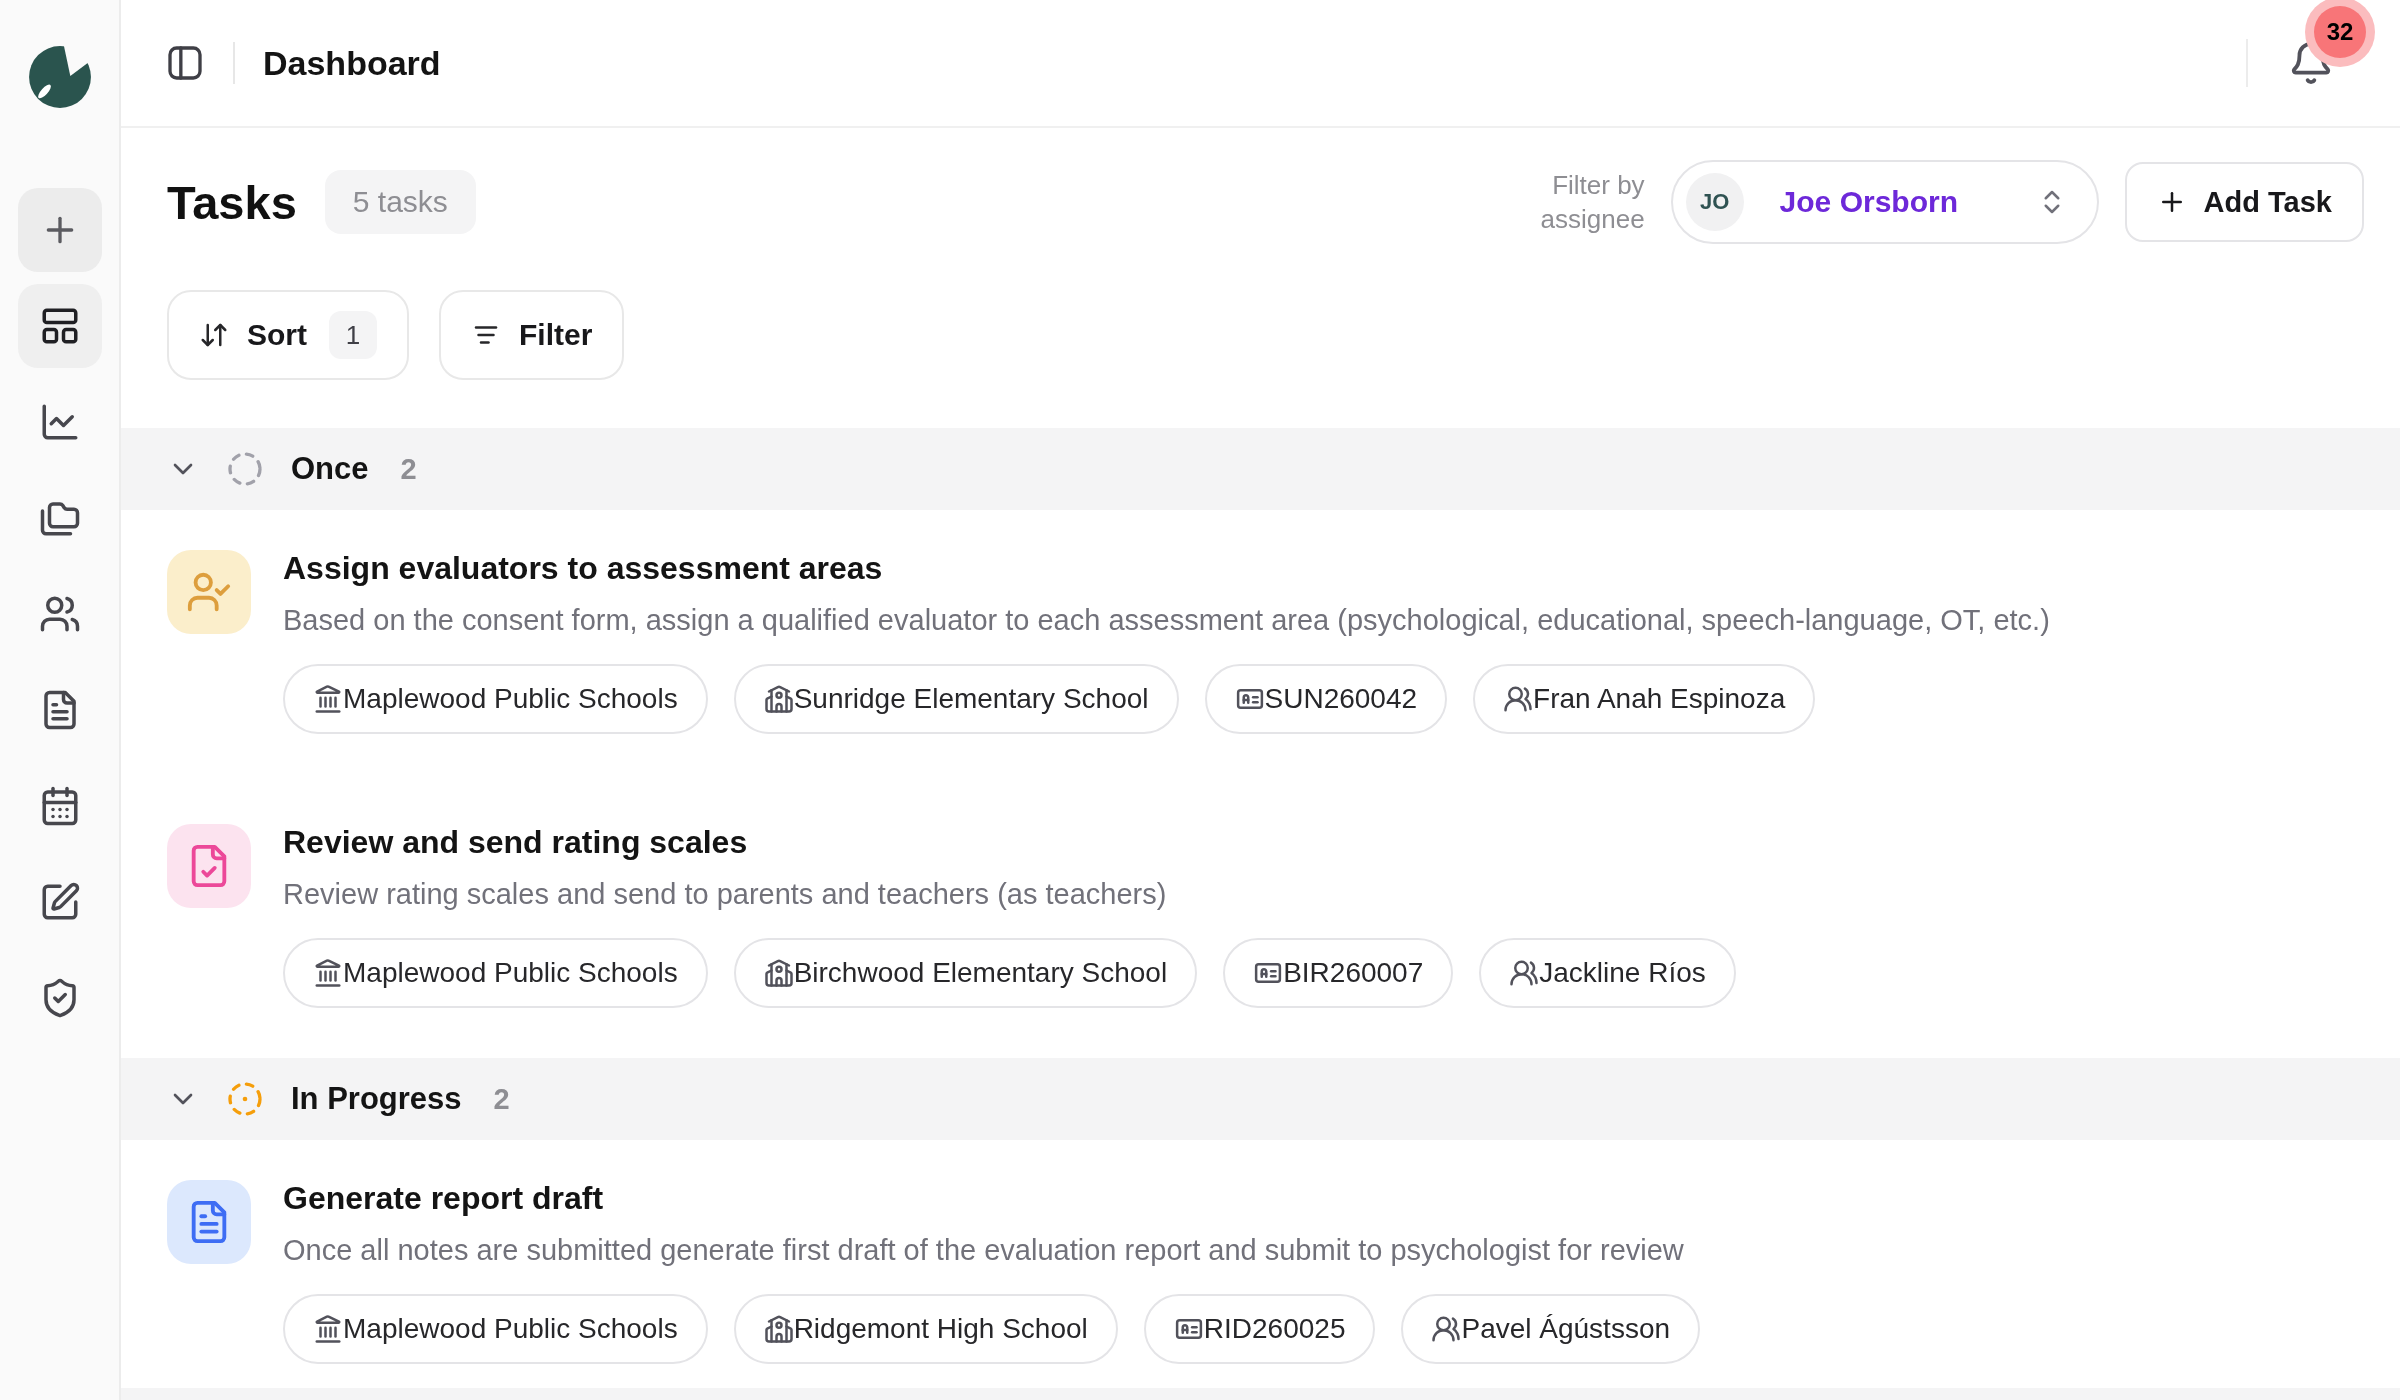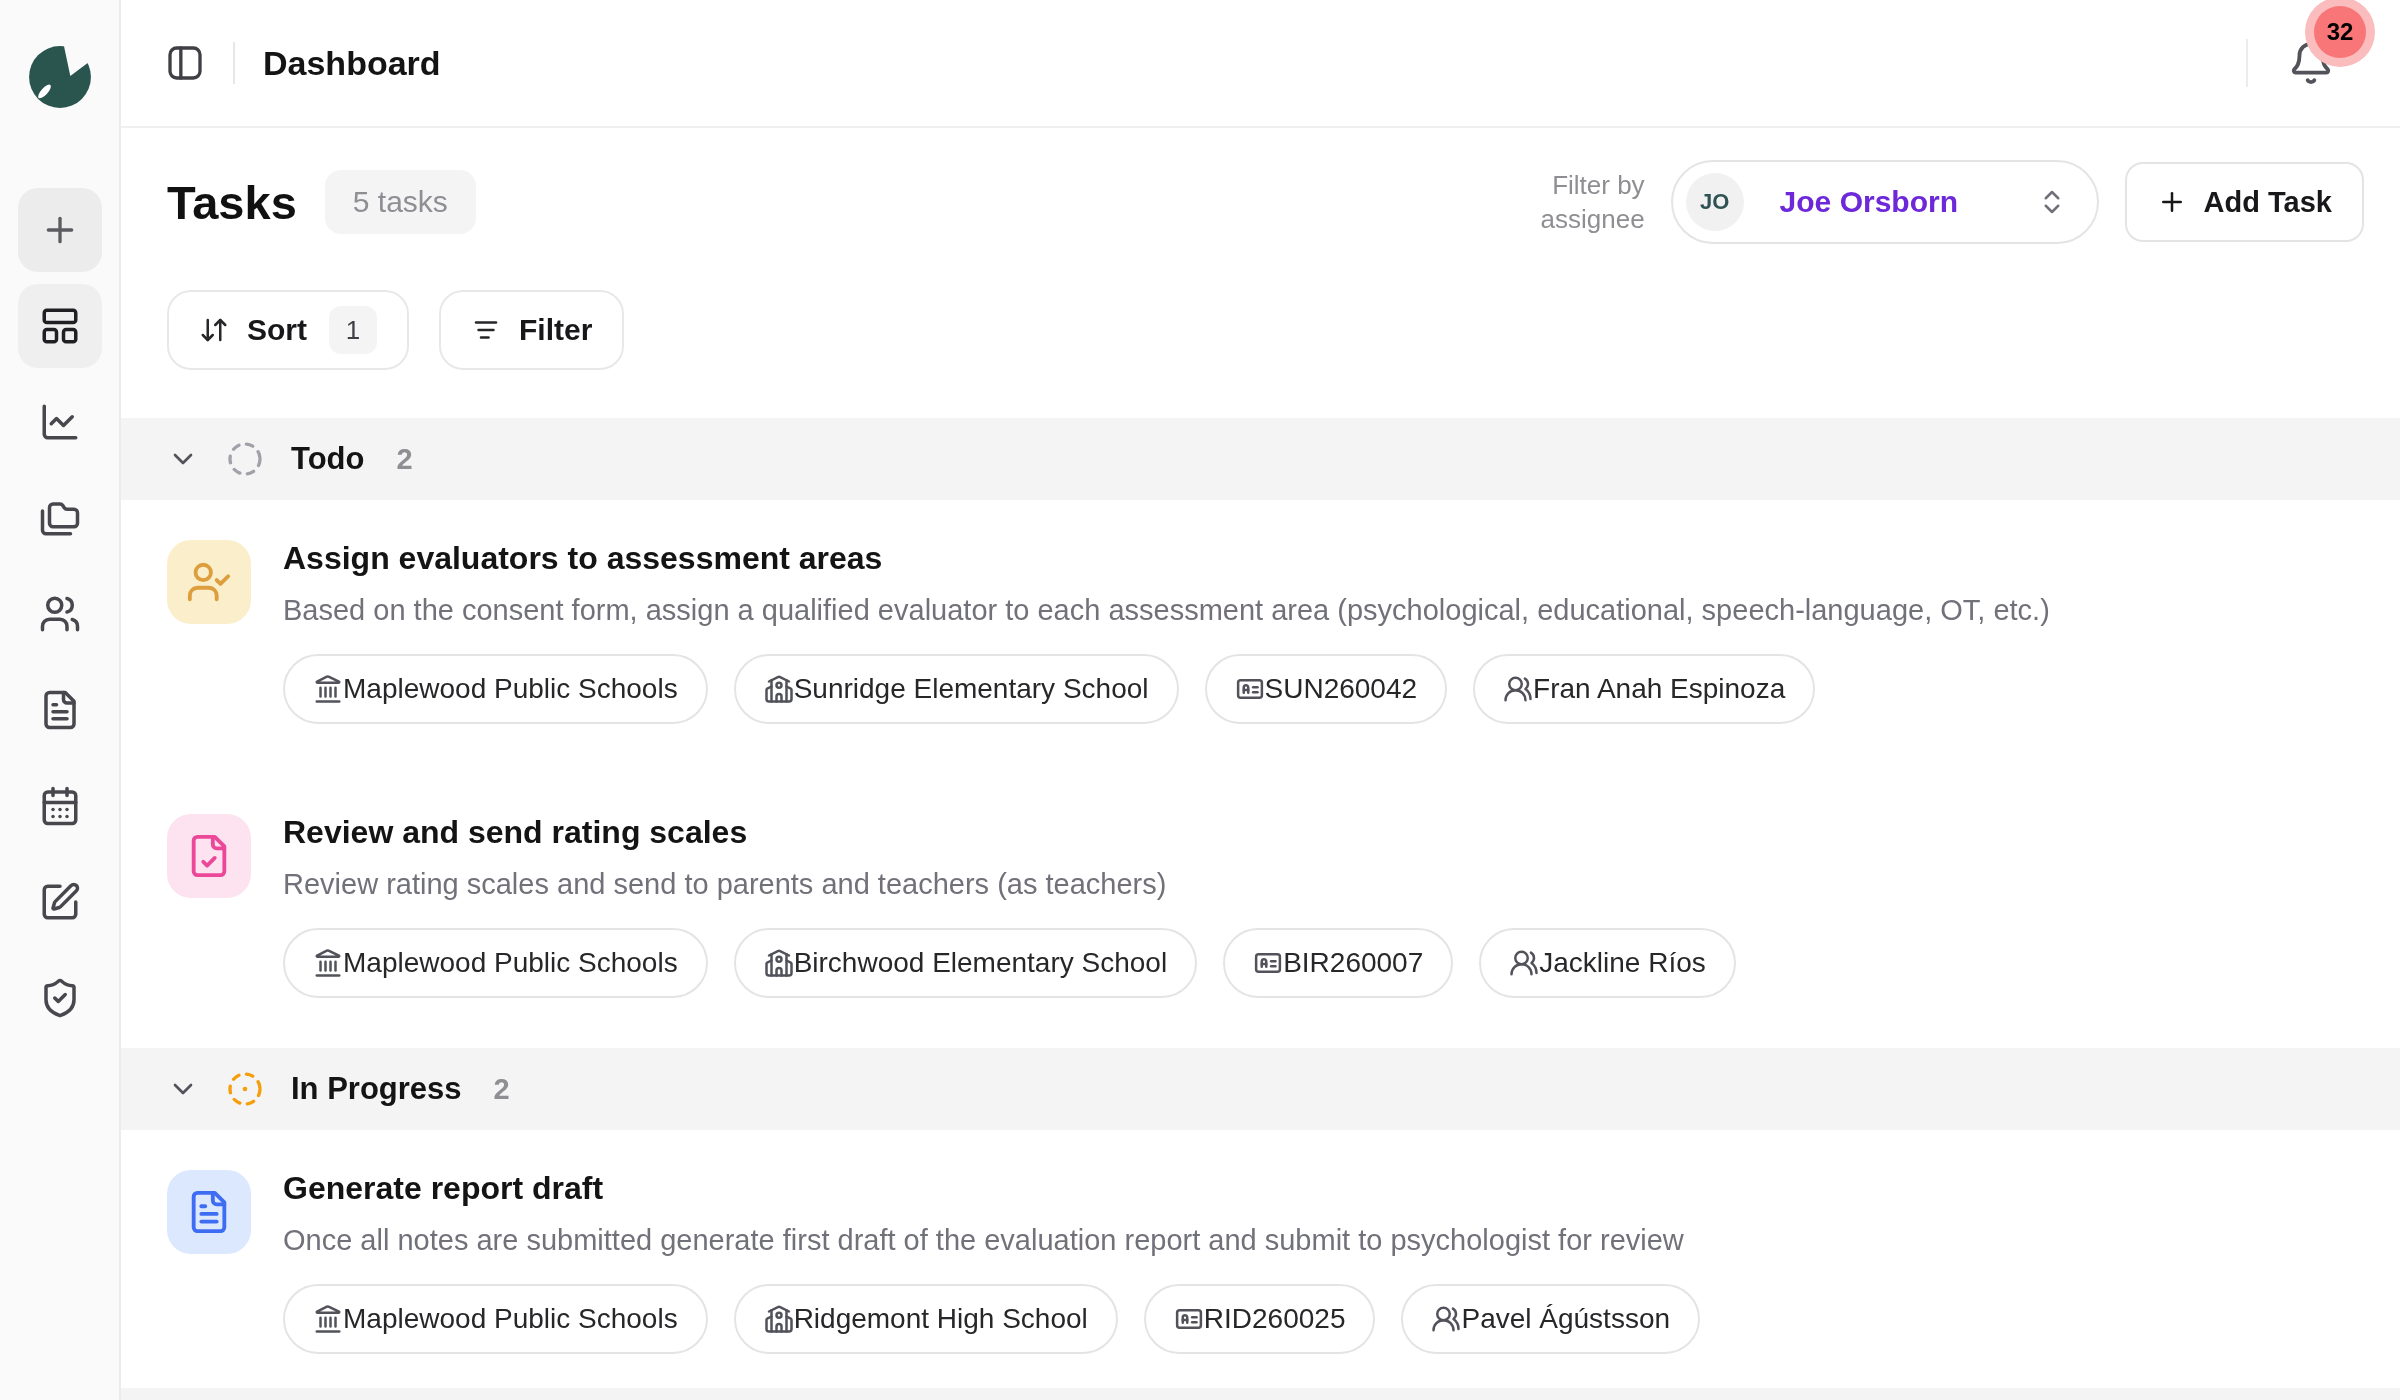--- a/index.html
+++ b/index.html
@@ -45,21 +45,21 @@
     background:#fff; cursor:pointer; }
   .avatar { width:58px; height:58px; border-radius:50%; background:#f1f1f2; color:#2f5252;
     font-size:22px; font-weight:700; display:flex; align-items:center; justify-content:center; flex:none; }
   .assignee-name { font-size:30px; font-weight:600; color:#6d28d9; }
   .assignee-select .chev { margin-left:auto; color:#71717a; }
   .add-task-btn { display:flex; align-items:center; gap:17px; height:80px; padding:0 30px;
     border:2px solid #e4e4e7; border-radius:18px; background:#fff; font-size:29px;
     font-weight:600; color:#18181b; cursor:pointer; }
 
   .toolbar { display:flex; gap:30px; margin:46px 46px 0; }
-  .tool-btn { display:flex; align-items:center; gap:18px; height:80px; padding:0 30px;
+  .tool-btn { display:flex; align-items:center; gap:18px; height:90px; padding:0 30px;
     border:2px solid #e8e8e8; border-radius:24px; background:#fff; font-size:30px;
     font-weight:600; color:#18181b; cursor:pointer; }
   .tool-btn .t-icon { color:#27272a; }
   .sort-count { width:48px; height:48px; margin-left:4px; background:#f4f4f5; color:#3f3f46;
     border-radius:12px; font-size:26px; font-weight:500;
     display:flex; align-items:center; justify-content:center; }
 
   .section-band { margin-top:48px; height:82px; background:#f4f4f5;
     display:flex; align-items:center; padding-left:46px; cursor:pointer; }
   .section-band.follow { margin-top:0; }
@@ -364,21 +364,21 @@
     <span class="chev">
         <svg class="ic" width="32" height="32">
           <use href="#i-chev-down"></use>
         </svg>
       </span>
     <span class="status-ic todo">
         <svg class="ic" width="40" height="40">
           <use href="#i-dash-circle"></use>
         </svg>
       </span>
-    <span class="section-label">Todo</span>
+    <span class="section-label">Once</span>
     <span class="section-count">2</span>
   </div>
 
   <div class="task">
     <div class="task-icon amber">
       <svg class="ic" width="46" height="46">
           <use href="#i-user-check"></use>
         </svg>
     </div>
     <div>

